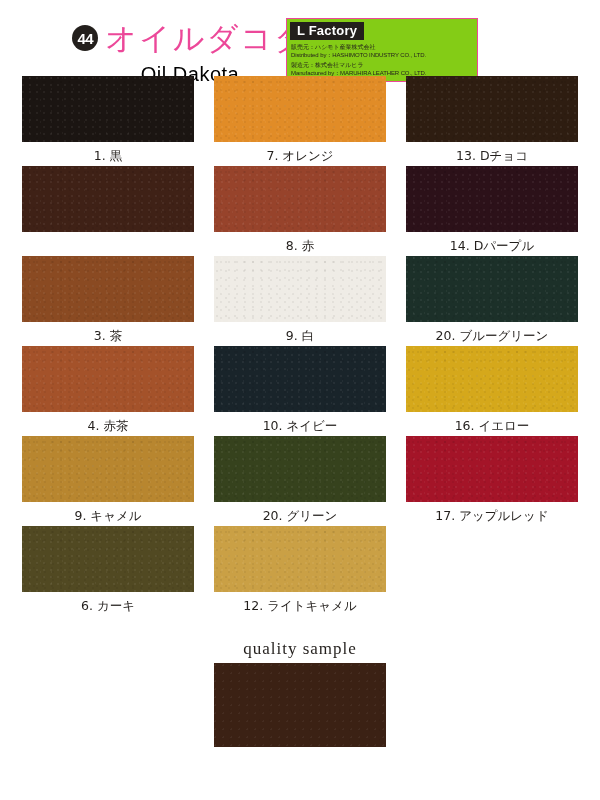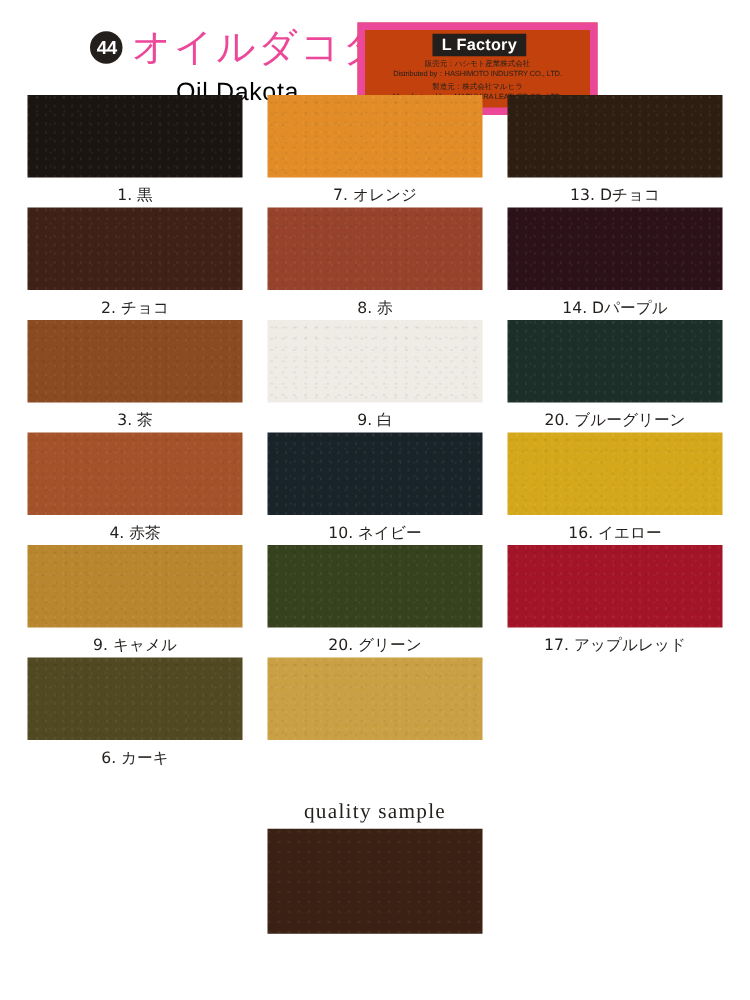--- a/index.html
+++ b/index.html
@@ -40,23 +40,22 @@
   }
   .title-en {
     font-size:20px; letter-spacing:0.5px; color:#000000;
     margin-top:5px; line-height:1.1;
   }
 
   
   .factory-box {
     position:absolute; right:18px; top:18px;
     width:192px;
-    border:6px solid #ec4899;
-    background:#c2410c;
-    text-align:center;
+    border:1px solid #ec4899;
+    background:#84cc16;
   }
   .factory-logo {
     display:inline-block;
     background:#231f1c; color:#ffffff;
     font-size:13px; font-weight:bold;
     padding:1px 7px 2px 7px;
     margin:3px 0 0 3px;
     letter-spacing:0.2px;
     font-family:"Liberation Sans", sans-serif;
   }
@@ -173,21 +172,20 @@
       <div class="cell">
         <div class="swatch" style="background: rgb(225, 140, 39);"></div>
         <div class="swatch-label">7.  オレンジ</div>
       </div>
       <div class="cell">
         <div class="swatch" style="background: rgb(46, 29, 17);"></div>
         <div class="swatch-label">13.  Dチョコ</div>
       </div>
       <div class="cell">
         <div class="swatch" style="background: rgb(63, 33, 22);"></div>
-        <div class="swatch-label">2.  チョコ</div>
       </div>
       <div class="cell">
         <div class="swatch" style="background: rgb(151, 67, 43);"></div>
         <div class="swatch-label">8.  赤</div>
       </div>
       <div class="cell">
         <div class="swatch" style="background: rgb(44, 17, 25);"></div>
         <div class="swatch-label">14.  Dパープル</div>
       </div>
       <div class="cell">
@@ -225,20 +223,21 @@
       <div class="cell">
         <div class="swatch" style="background: rgb(164, 20, 40);"></div>
         <div class="swatch-label">17.  アップルレッド</div>
       </div>
       <div class="cell">
         <div class="swatch" style="background: rgb(81, 73, 34);"></div>
         <div class="swatch-label">6.  カーキ</div>
       </div>
       <div class="cell">
         <div class="swatch" style="background: rgb(202, 160, 69);"></div>
+        <div class="swatch-label">12.  ライトキャメル</div>
       </div>
     </div>
 
   <div class="quality">
     <div class="quality-title">quality sample</div>
     <div class="quality-swatch" id="quality-swatch" style="background: rgb(59, 33, 20);"></div>
   </div>
 
 </div>
 

